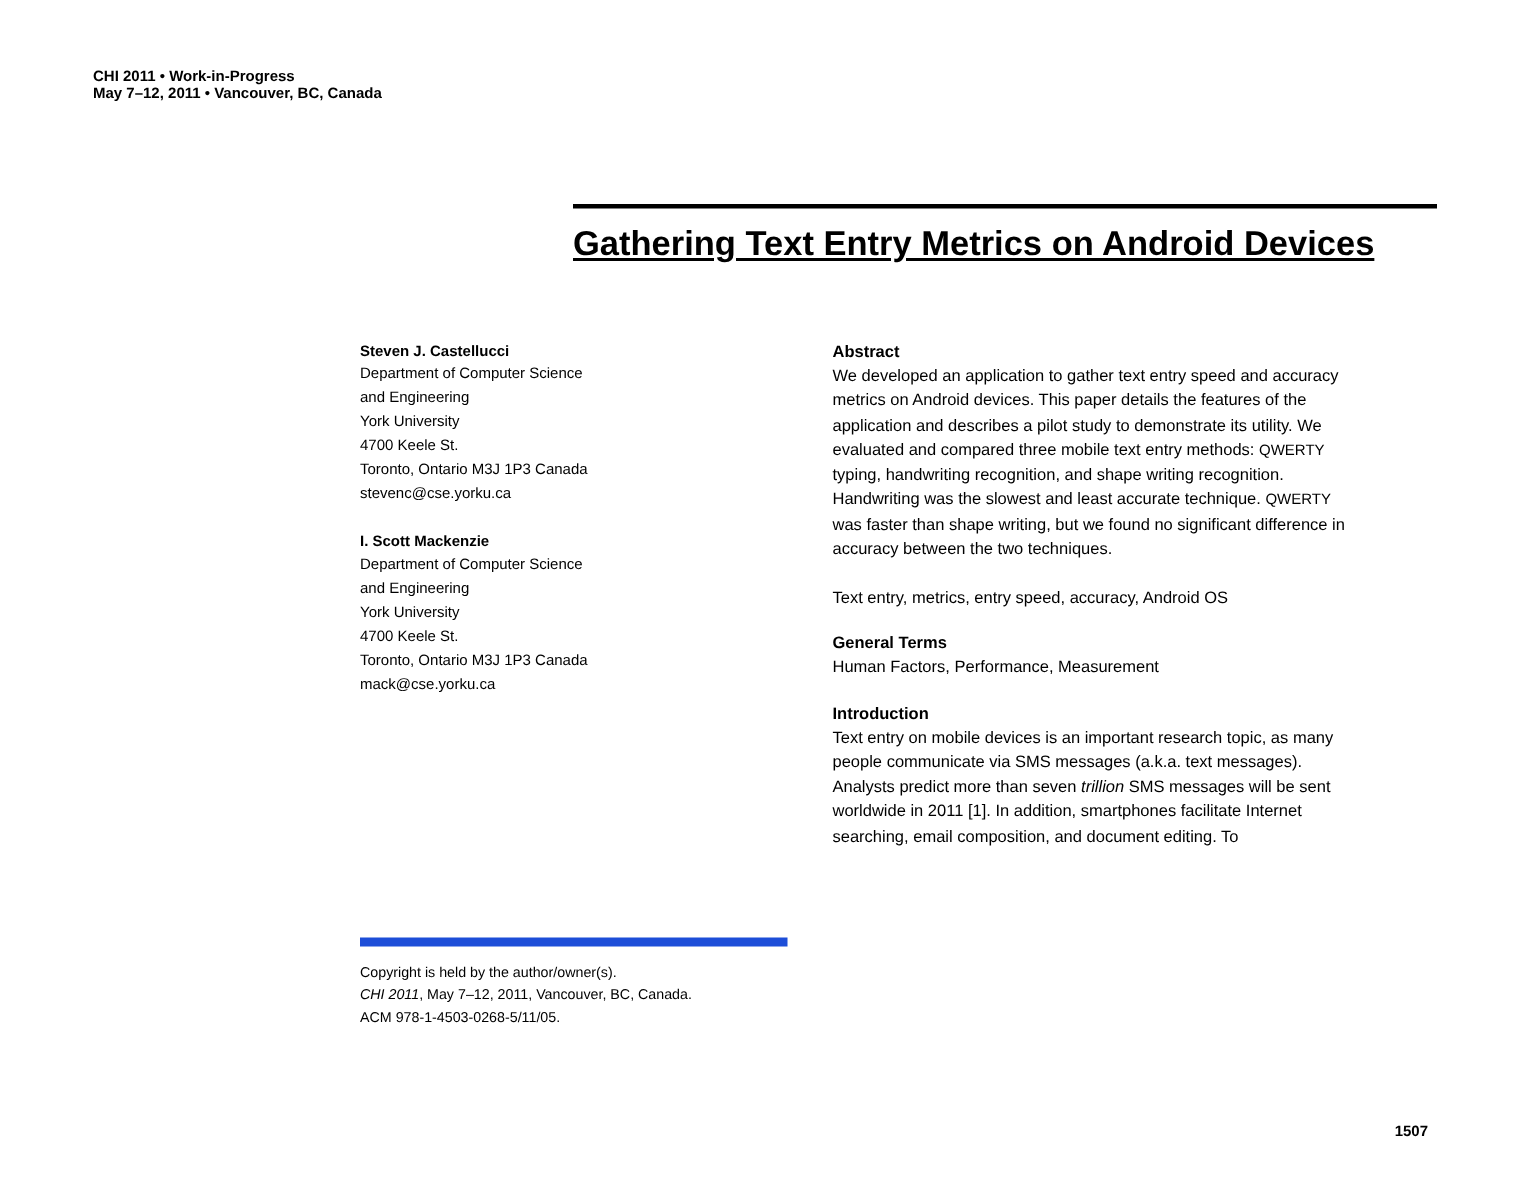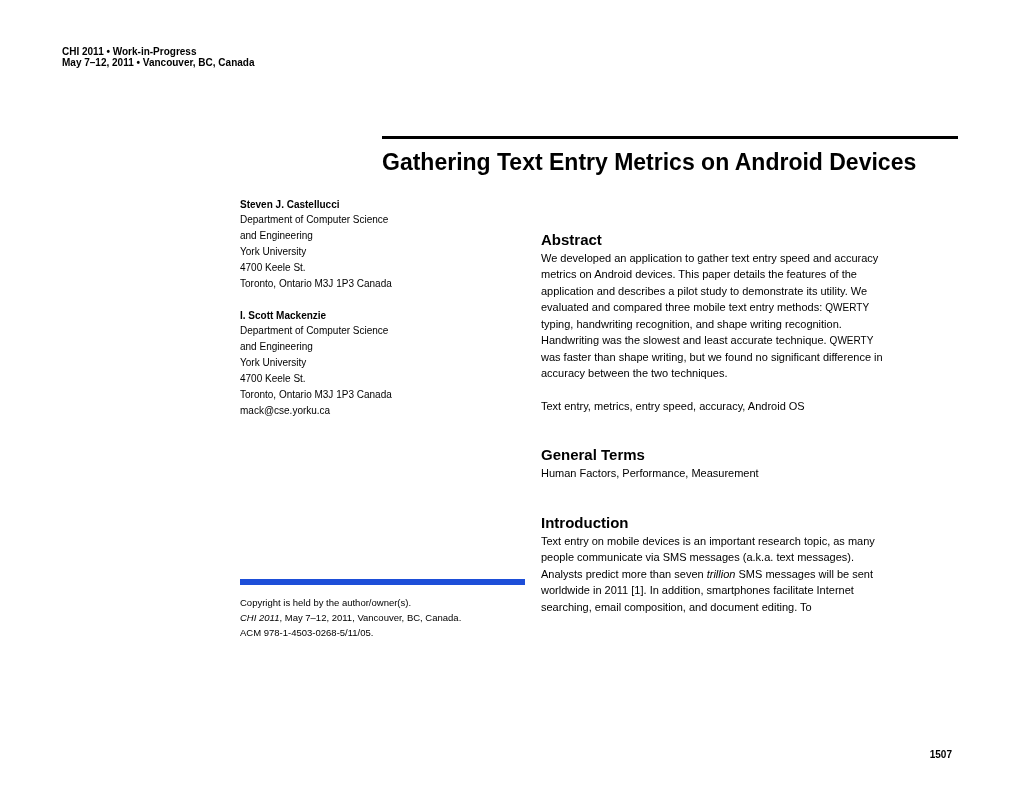--- a/index.html
+++ b/index.html
@@ -21,31 +21,32 @@
       font-size: 10px;
       font-weight: bold;
       font-family: Arial, sans-serif;
       margin-bottom: 68px;
       flex-direction: column;
     }
     .title-section {
       margin-left: 320px;
       border-top: 3px solid black;
       padding-top: 10px;
-      margin-bottom: 22px;
+      margin-bottom: 52px;
+      text-decoration: underline;
     }
     .title {
       font-size: 23px;
       font-weight: bold;
       font-family: Arial, Helvetica, sans-serif;
       line-height: 1.2;
     }
     .columns {
       display: flex;
-      gap: 16px;
+      gap: 30px;
     }
     .left-col {
       margin-left: 178px;
       width: 285px;
     }
     .right-col {
       width: 345px;
     }
     .author-block {
       margin-bottom: 18px;
@@ -66,24 +67,23 @@
       width: 285px;
     }
     .copyright-line {
       font-size: 9.5px;
       line-height: 1.6;
     }
     .copyright-line .italic {
       font-style: italic;
     }
     .section-heading {
-      font-size: 15px;
+      font-size: 11px;
       font-weight: bold;
       margin-bottom: 2px;
-      margin-top: 32px;
     }
     .section-text {
       font-size: 11px;
       line-height: 1.5;
       margin-bottom: 16px;
     }
     .small-caps {
       font-variant: small-caps;
       font-size: 10px;
     }
@@ -110,20 +110,21 @@
 
 <div class="columns">
   <div class="left-col">
     <div class="author-block">
       <div class="author-name">Steven J. Castellucci</div>
       <div class="author-line">Department of Computer Science</div>
       <div class="author-line">and Engineering</div>
       <div class="author-line">York University</div>
       <div class="author-line">4700 Keele St.</div>
       <div class="author-line">Toronto, Ontario M3J 1P3 Canada</div>
+      <div class="author-line">stevenc@cse.yorku.ca</div>
     </div>
 
     <div class="author-block">
       <div class="author-name">I. Scott Mackenzie</div>
       <div class="author-line">Department of Computer Science</div>
       <div class="author-line">and Engineering</div>
       <div class="author-line">York University</div>
       <div class="author-line">4700 Keele St.</div>
       <div class="author-line">Toronto, Ontario M3J 1P3 Canada</div>
       <div class="author-line">mack@cse.yorku.ca</div>

